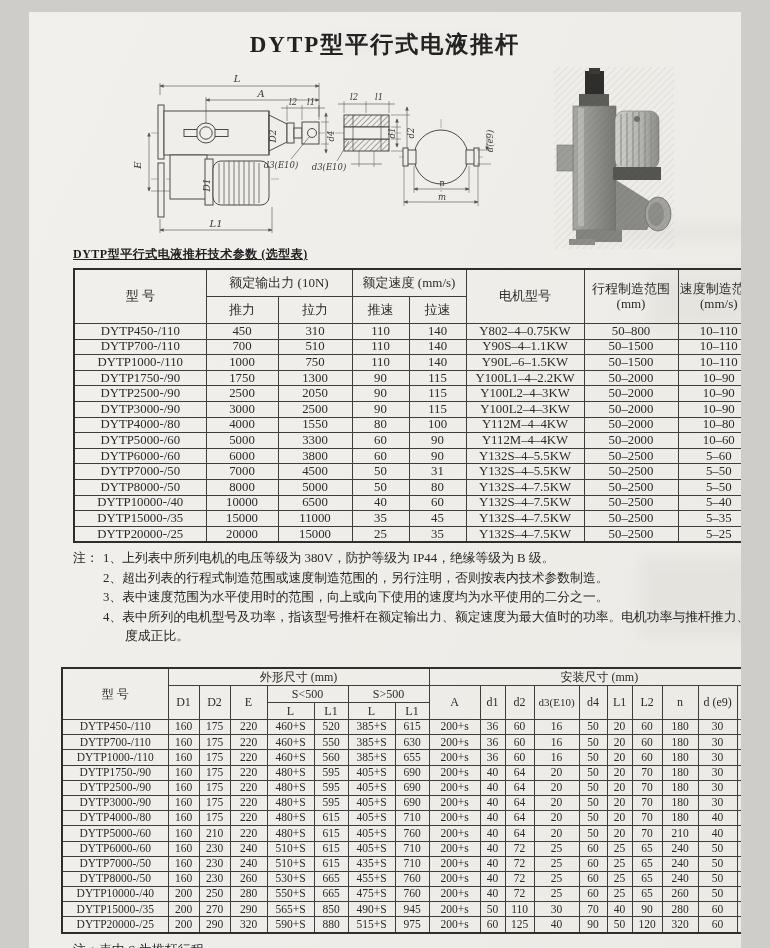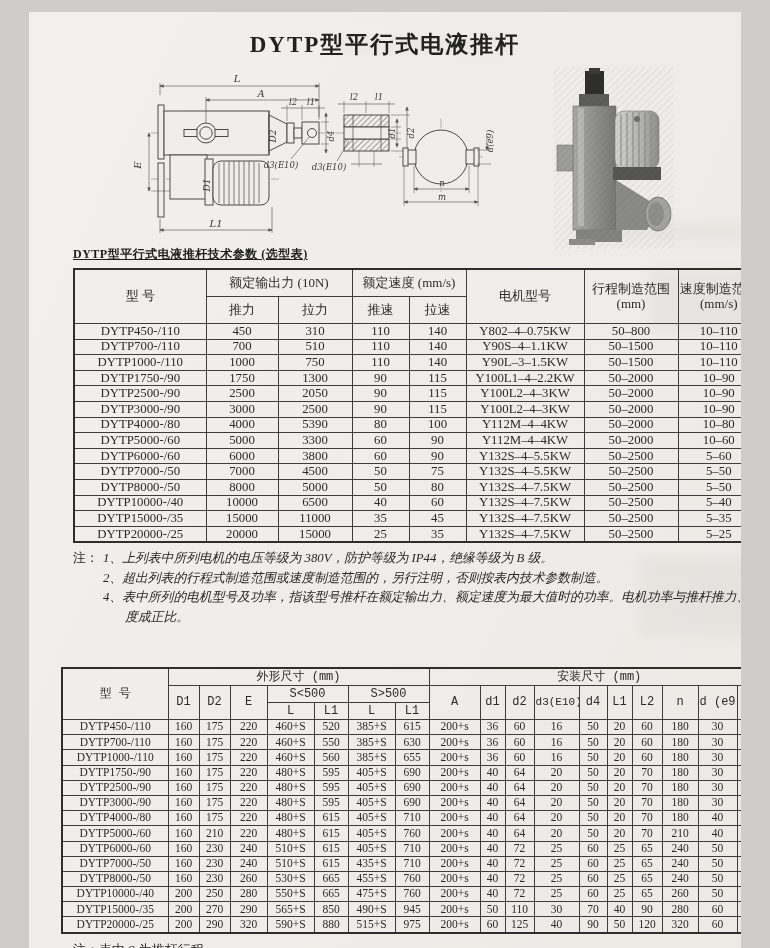--- a/index.html
+++ b/index.html
@@ -20,27 +20,27 @@
   .sec2{top:635px;left:33px;}
   table{border-collapse:collapse;table-layout:fixed;background:transparent;}
   .t1{position:absolute;top:256px;left:44px;width:686px;}
   .t2{position:absolute;top:655px;left:32px;width:708px;}
   th,td{
     border:1px solid #3d3d3d;text-align:center;vertical-align:middle;
     padding:0 1px;font-weight:normal;overflow:hidden;white-space:nowrap;
   }
   .t1 th{font-size:13px;height:26px;white-space:pre-line;line-height:1.15;}
   .t1 td{font-size:12.8px;height:14.6px;line-height:1;}
-  .t2 th{font-size:12px;height:16px;line-height:1.05;font-family:Liberation Mono, monospace;}
+  .t2 th{font-size:12px;height:16px;line-height:1.05;}
   .t2 td{font-size:11.5px;height:14.2px;line-height:1;}
   .t2 th.small{font-size:11px;}
   table{border:2px solid #2e2e2e;}
   .notes{position:absolute;top:537px;left:44px;width:696px;font-size:12.8px;line-height:19.5px;color:#262626;}
   .notes-prefix{position:absolute;left:0;top:0;}
-  .note-line{padding-left:52px;text-indent:-22px;white-space:normal;font-style:italic;}
+  .note-line{padding-left:52px;text-indent:-22px;white-space:normal;}
   .footnote{position:absolute;top:929px;left:44px;font-size:13px;color:#262626;text-align:center;}
   svg text{font-family:"DejaVu Serif","Liberation Serif",serif;font-style:italic;fill:#3a3a3a;}
 </style>
 </head>
 <body>
 
 <div class="page">
 
   <div class="bleed" style="left:545px;top:212px;width:190px;height:16px;"></div>
   <div class="bleed" style="left:620px;top:258px;width:110px;height:60px;"></div>
@@ -290,21 +290,21 @@
           <td>Y90S–4–1.1KW</td>
           <td>50–1500</td>
           <td>10–110</td>
         </tr>
         <tr>
           <td>DYTP1000-/110</td>
           <td>1000</td>
           <td>750</td>
           <td>110</td>
           <td>140</td>
-          <td>Y90L–3–1.5KW</td>
+          <td>Y90L–6–1.5KW</td>
           <td>50–1500</td>
           <td>10–110</td>
         </tr>
         <tr>
           <td>DYTP1750-/90</td>
           <td>1750</td>
           <td>1300</td>
           <td>90</td>
           <td>115</td>
           <td>Y100L1–4–2.2KW</td>
@@ -327,21 +327,21 @@
           <td>2500</td>
           <td>90</td>
           <td>115</td>
           <td>Y100L2–4–3KW</td>
           <td>50–2000</td>
           <td>10–90</td>
         </tr>
         <tr>
           <td>DYTP4000-/80</td>
           <td>4000</td>
-          <td>5390</td>
+          <td>1550</td>
           <td>80</td>
           <td>100</td>
           <td>Y112M–4–4KW</td>
           <td>50–2000</td>
           <td>10–80</td>
         </tr>
         <tr>
           <td>DYTP5000-/60</td>
           <td>5000</td>
           <td>3300</td>
@@ -359,21 +359,21 @@
           <td>90</td>
           <td>Y132S–4–5.5KW</td>
           <td>50–2500</td>
           <td>5–60</td>
         </tr>
         <tr>
           <td>DYTP7000-/50</td>
           <td>7000</td>
           <td>4500</td>
           <td>50</td>
-          <td>75</td>
+          <td>31</td>
           <td>Y132S–4–5.5KW</td>
           <td>50–2500</td>
           <td>5–50</td>
         </tr>
         <tr>
           <td>DYTP8000-/50</td>
           <td>8000</td>
           <td>5000</td>
           <td>50</td>
           <td>80</td>
@@ -412,20 +412,21 @@
           <td>5–25</td>
         </tr>
       </tbody>
   </table>
 
   <div class="notes">
     <span class="notes-prefix">注：</span>
     <div>
         <div class="note-line">1、上列表中所列电机的电压等级为 380V，防护等级为 IP44，绝缘等级为 B 级。</div>
         <div class="note-line">2、超出列表的行程式制造范围或速度制造范围的，另行注明，否则按表内技术参数制造。</div>
+        <div class="note-line">3、表中速度范围为水平使用时的范围，向上或向下使用的速度均为水平使用的二分之一。</div>
         <div class="note-line">4、表中所列的电机型号及功率，指该型号推杆在额定输出力、额定速度为最大值时的功率。电机功率与推杆推力、速度成正比。</div>
       </div>
   </div>
 
 
   <table class="t2">
     <colgroup>
       <col style="width:106px">
         <col style="width:31px">
         <col style="width:31px">

